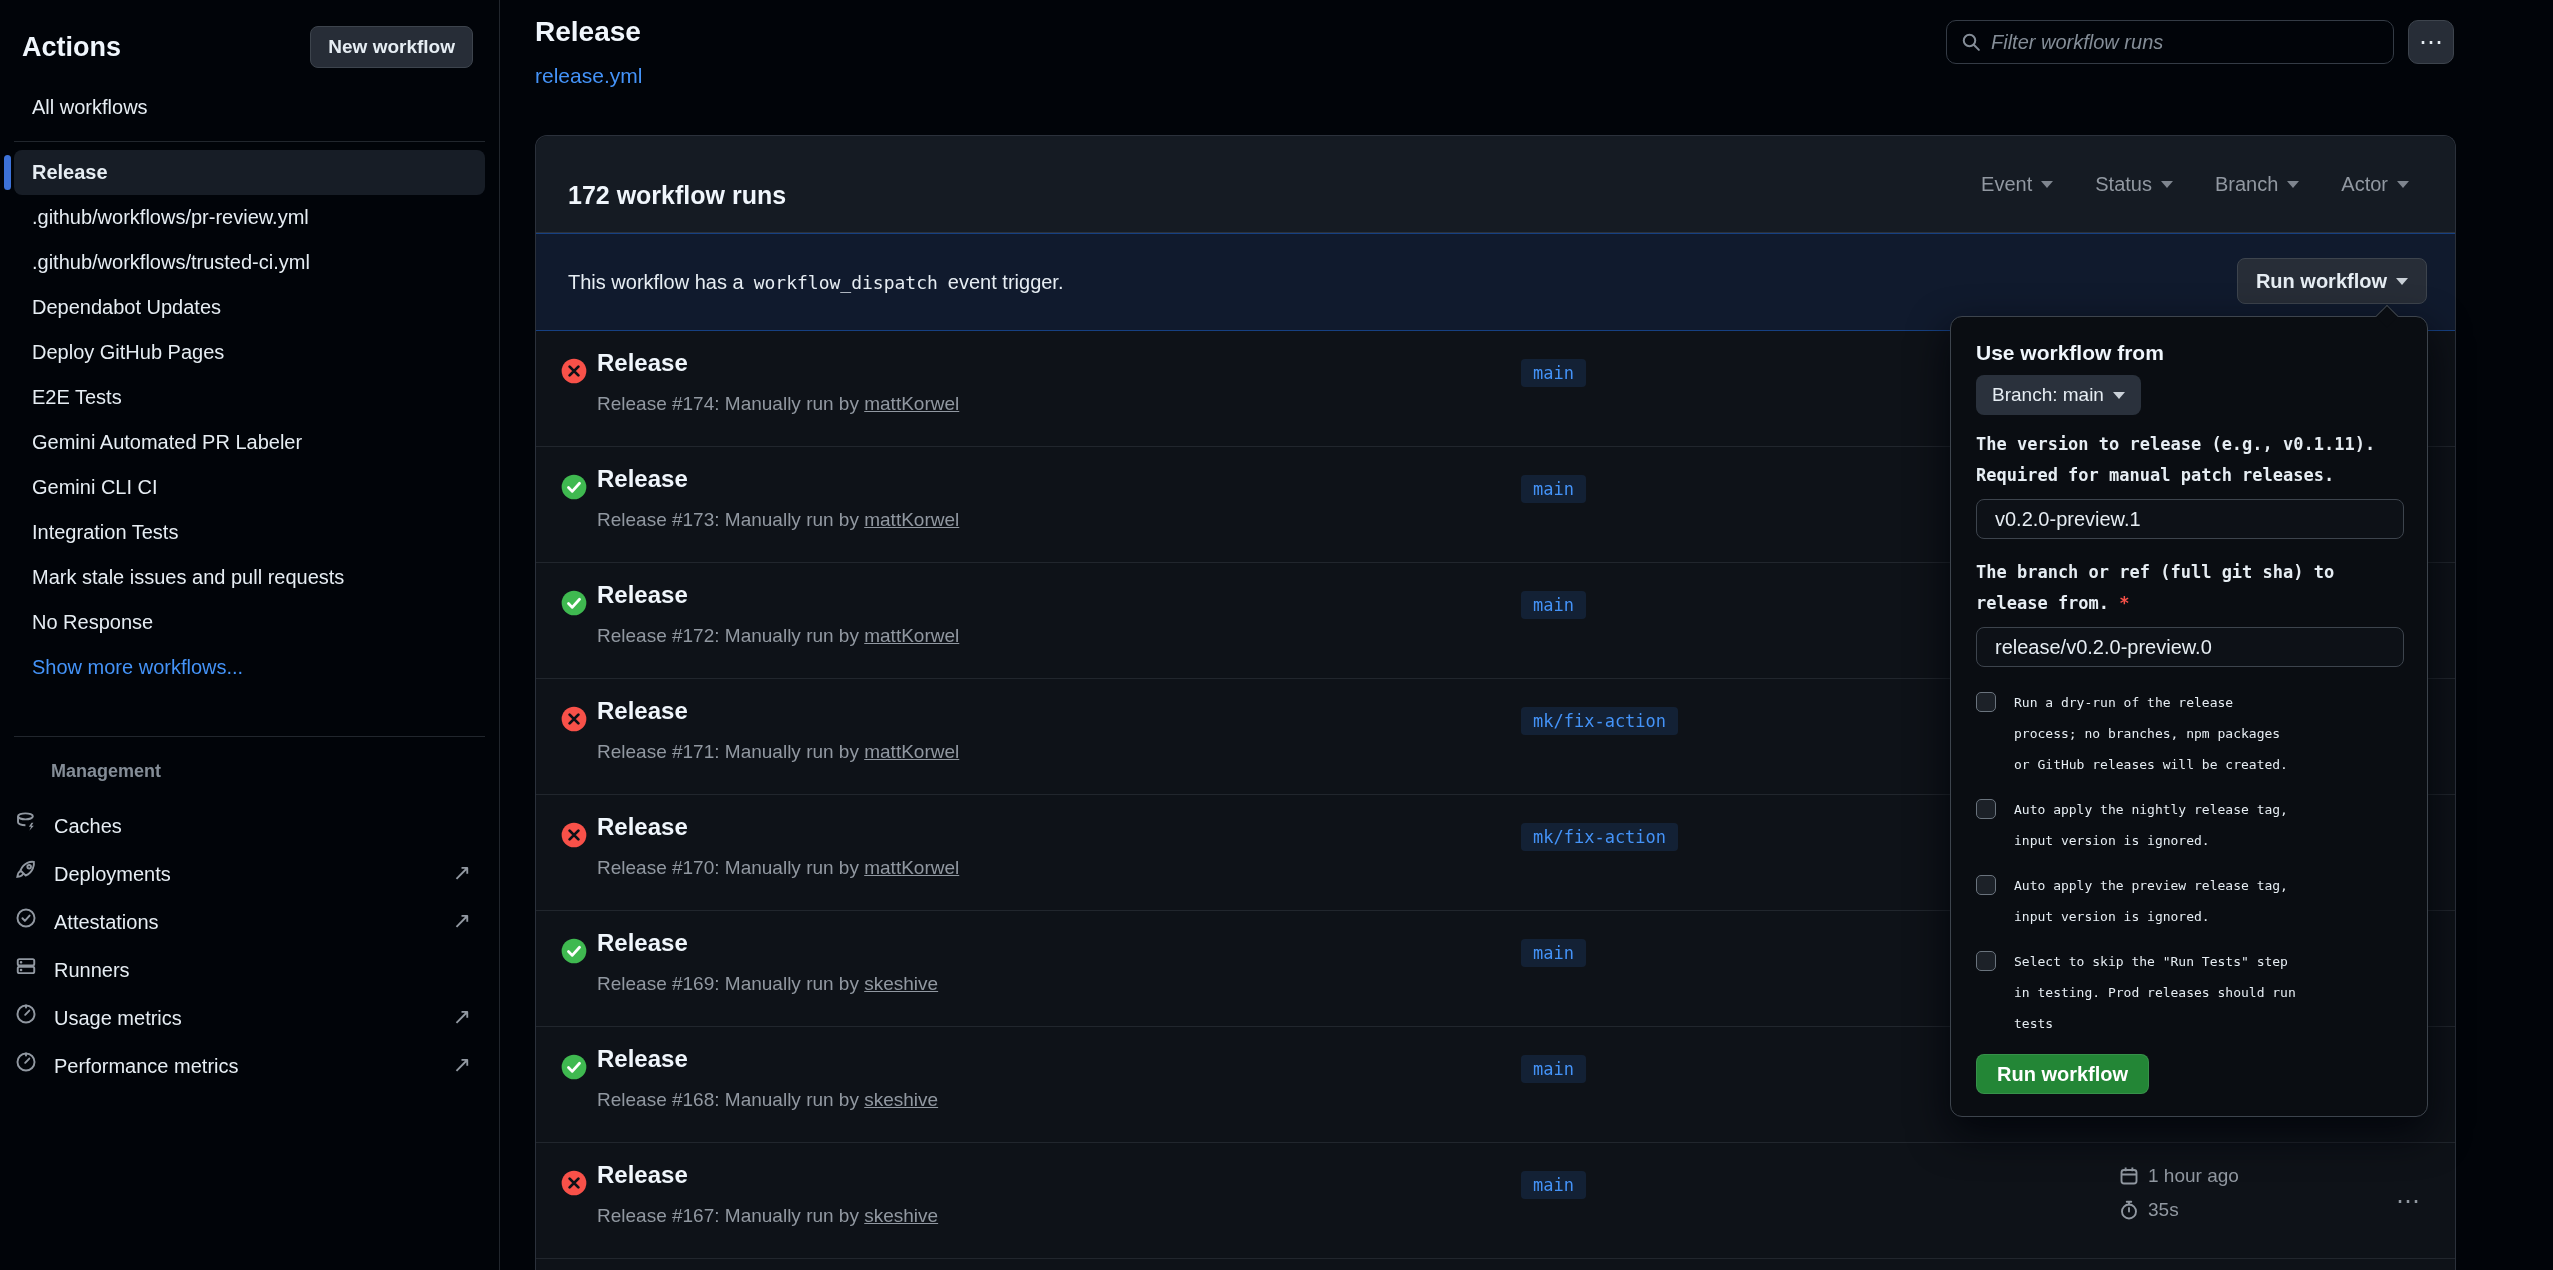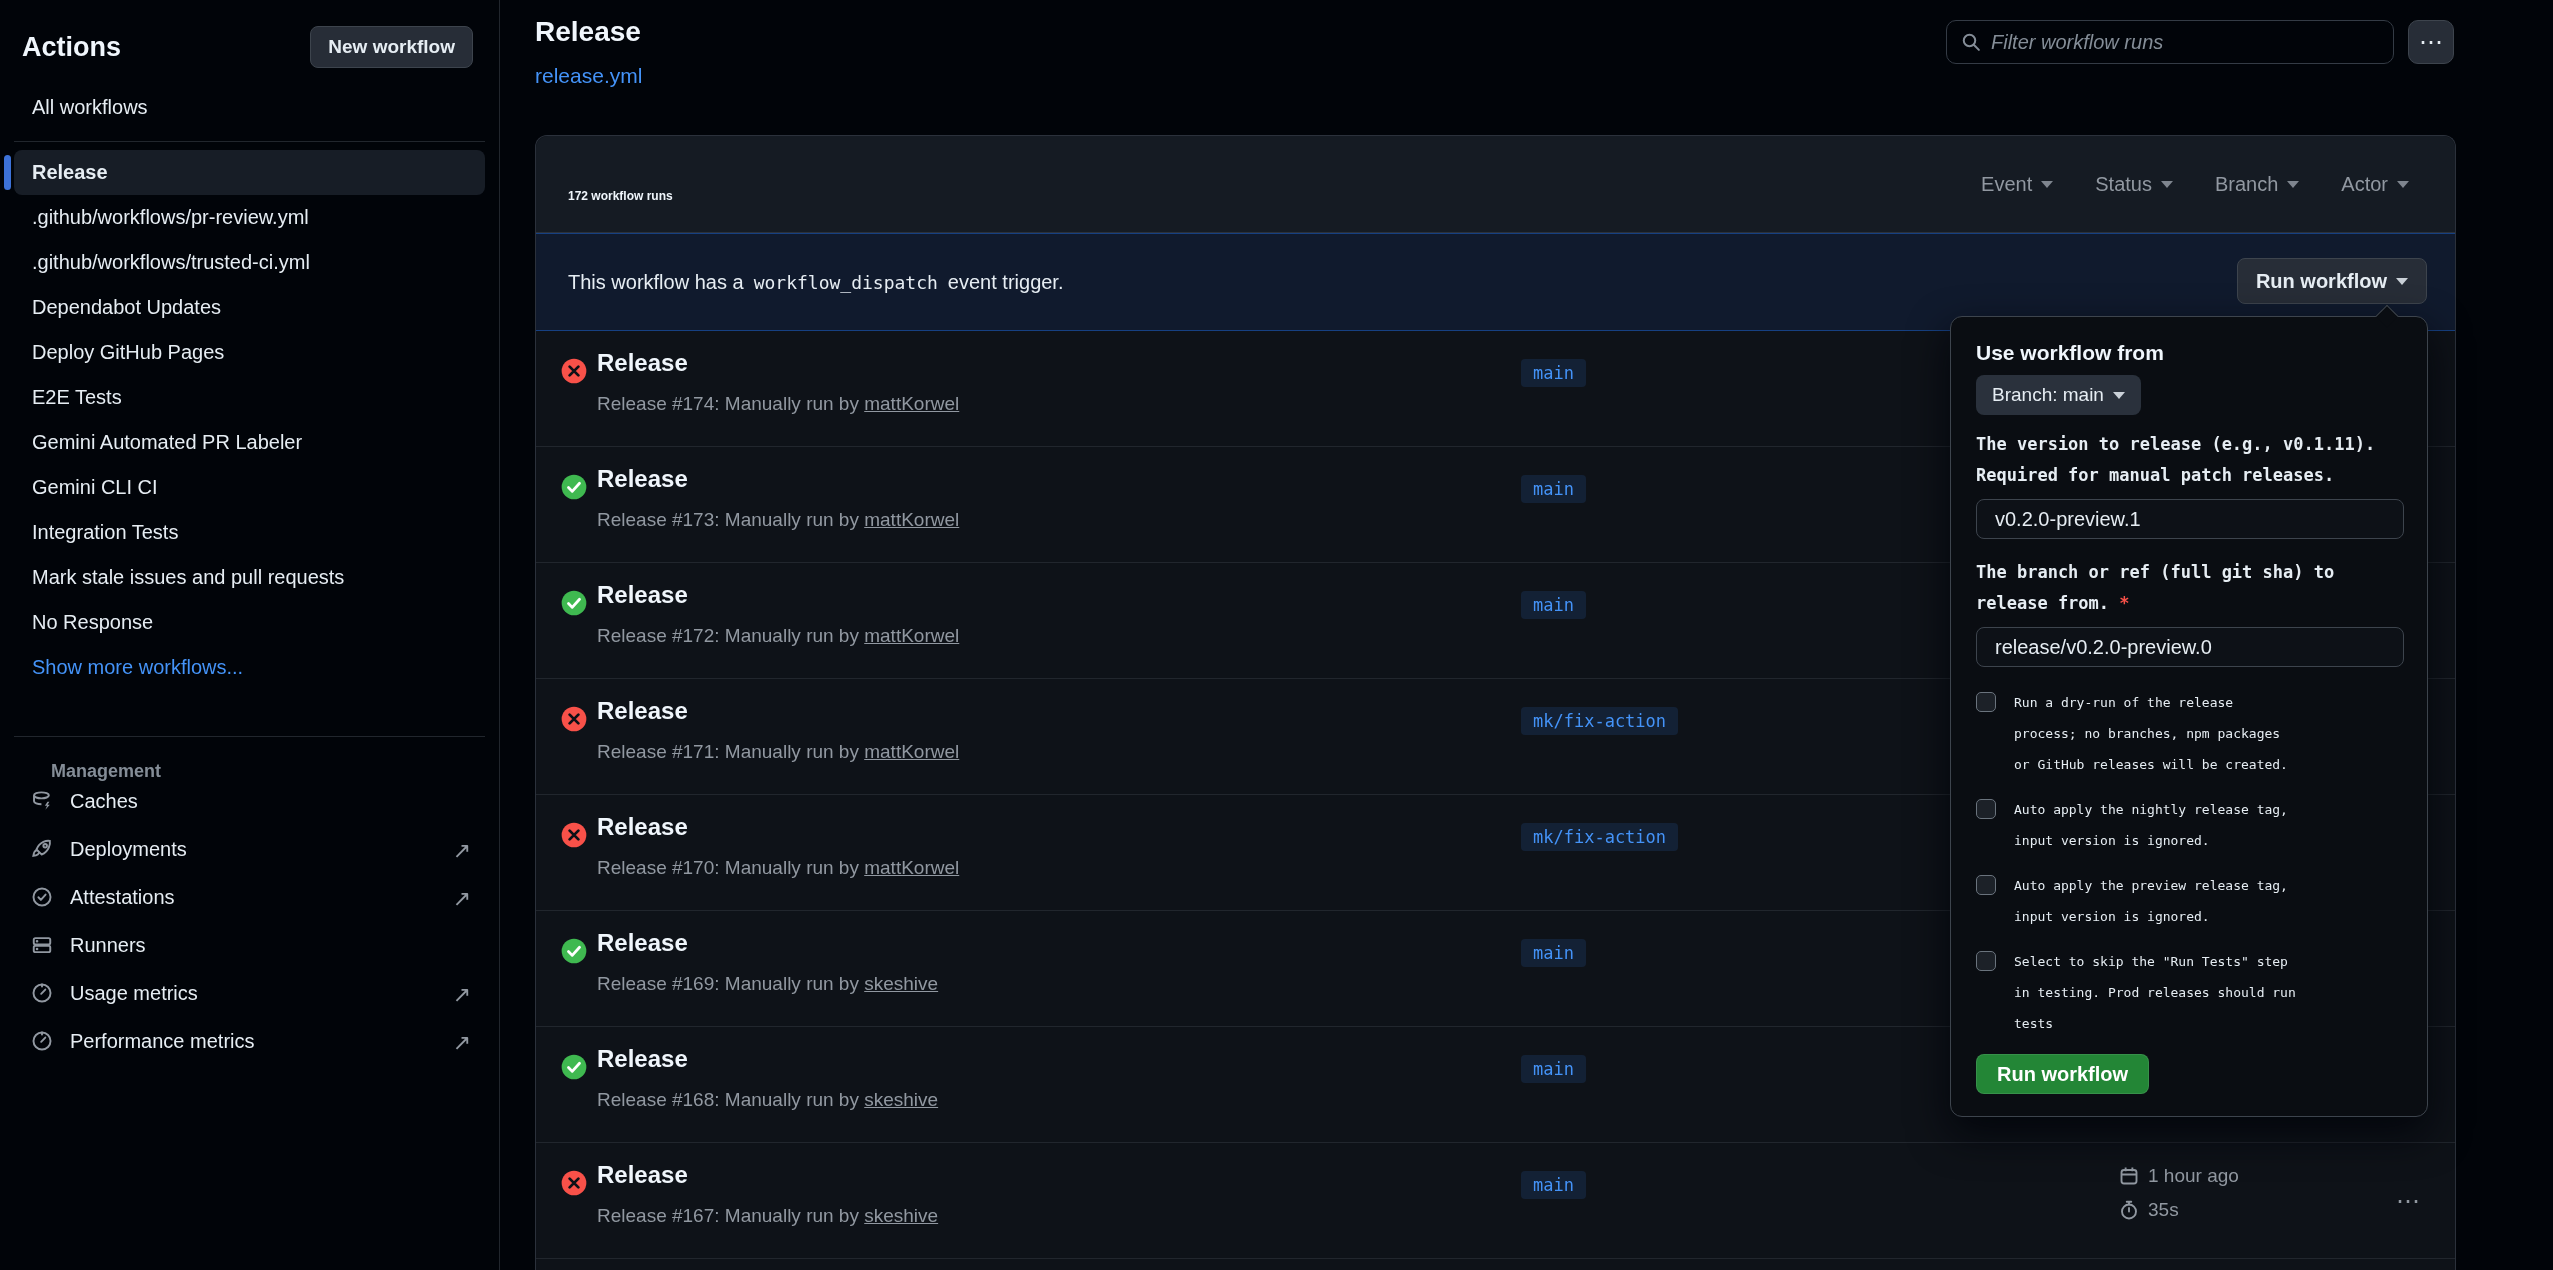--- a/index.html
+++ b/index.html
@@ -16,41 +16,41 @@
   .btn{ background:#272d37; border:1px solid #3d444d; border-radius:8px; padding:9px 17px; font-size:19px; font-weight:600; color:#e6edf3; }
   .sb-all{ margin:28px 0 0 32px; font-size:20px; width:fit-content; cursor:pointer; }
   .sb-div{ border-top:1px solid #21262d; margin:22px 14px 0 14px; }
   .sb-list{ padding:8px 14px 0 14px; }
   .sb-item{ position:relative; height:45px; display:flex; align-items:center; padding-left:18px; border-radius:8px; font-size:20px; cursor:pointer; }
   .sb-item.selected{ background:#171d26; font-weight:600; }
   .sb-bar{ position:absolute; left:-10px; top:5px; width:7px; height:35px; border-radius:4px; background:#3d72d8; }
   .sb-more{ margin-left:32px; height:45px; display:flex; align-items:center; color:#4493f8; cursor:pointer; width:fit-content; }
   .sb-div2{ margin-top:46px; }
   .sb-mgmt-head{ margin:24px 0 8px 51px; color:#848d97; font-size:18px; font-weight:600; }
-  .sb-mitem{ height:48px; display:flex; align-items:flex-start; gap:17px; padding:0 28px 0 31px; font-size:20px; cursor:pointer; }
+  .sb-mitem{ height:48px; display:flex; align-items:flex-end; gap:17px; padding:0 28px 0 15px; font-size:20px; cursor:pointer; }
   .sb-mitem svg{ width:22px; height:22px; stroke:#9198a1; fill:none; stroke-width:1.4; flex-shrink:0; }
   .ext{ margin-left:auto; color:#9198a1; font-size:22px; }
 
   
   .page-h1{ position:absolute; left:535px; top:16px; font-size:28px; font-weight:700; color:#f0f6fc; }
   .file-link{ position:absolute; left:535px; top:64px; font-size:21px; color:#4493f8; cursor:pointer; }
   .filter-box{ position:absolute; left:1946px; top:20px; width:448px; height:44px; border:1px solid #343b45; border-radius:10px;
     display:flex; align-items:center; padding:0 14px; gap:10px; background:#010409;font-style:italic; }
   .filter-box svg{ width:20px; height:20px; stroke:#848d97; fill:none; stroke-width:1.6; flex-shrink:0; }
   .filter-box input{ background:transparent; border:none; outline:none; color:#e6edf3; font:inherit; font-size:20px; width:100%; }
   .filter-box input::placeholder{ color:#848d97; }
   .top-kebab{ position:absolute; left:2408px; top:20px; width:46px; height:44px; background:#272d37; border:1px solid #3d444d;
     border-radius:10px; color:#e6edf3; font-size:24px; display:flex; align-items:center; justify-content:center; }
 
   
   .card{ position:absolute; left:535px; top:135px; width:1921px; height:1135px; background:#0e1218;
     border:1px solid #2b313b; border-bottom:none; border-radius:12px 12px 0 0; }
   .card-hdr{ height:97px; background:#151b23; border-bottom:1px solid #2b313b; border-radius:12px 12px 0 0;
     display:flex; align-items:center; padding:0 46px 0 32px; }
-  .runs-count{ font-size:12px; font-weight:700; color:#f0f6fc;margin-top:23px; }
+  .runs-count{ font-size:25px; font-weight:700; color:#f0f6fc;margin-top:23px; }
   .hdr-filters{ margin-left:auto; display:flex; gap:42px; }
   .hdr-filter{ color:#9198a1; font-size:20px; display:flex; align-items:center; }
   .caret{ display:inline-block; width:0; height:0; border-left:6px solid transparent; border-right:6px solid transparent;
     border-top:7px solid currentColor; margin-left:9px; opacity:.85; }
 
   .banner{ position:relative; height:98px; background:#101a2d; border-top:1px solid rgba(31,111,235,.45);
     border-bottom:1px solid rgba(31,111,235,.45); display:flex; align-items:center; padding:0 32px; font-size:20px; }
   .banner .mono{ font-size:18px; margin:0 10px; }
   .banner-btn{ position:absolute; right:28px; top:24px; height:46px; background:#272d37; border:1px solid #3d444d;
     border-radius:8px; padding:0 18px; font-size:20px; font-weight:600; display:flex; align-items:center; }

